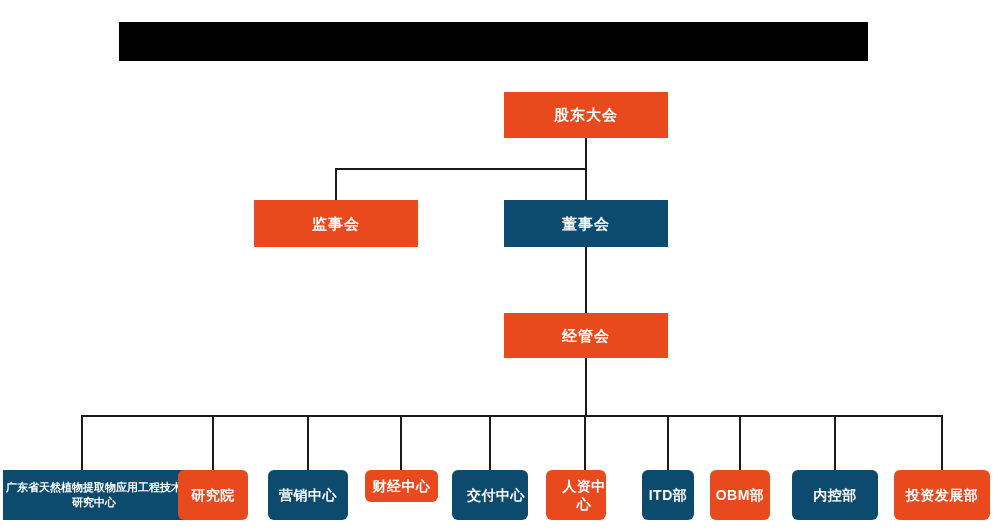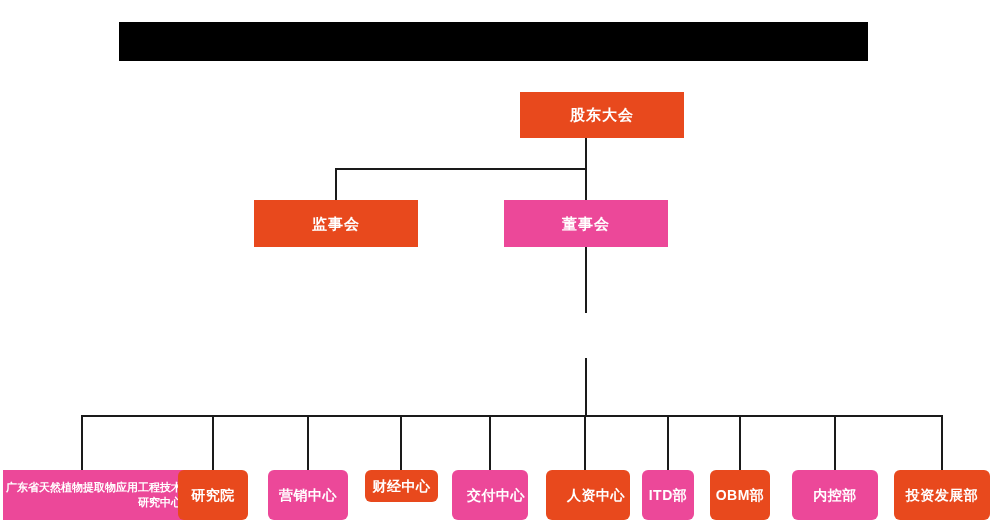--- a/index.html
+++ b/index.html
@@ -30,21 +30,21 @@
     justify-content: center;
     text-align: center;
     color: #ffffff;
     font-weight: bold;
     font-size: 15px;
     letter-spacing: 1px;
     box-sizing: border-box;
     line-height: 1.3;
   }
   .node.primary   { background: #E8491D; }
-  .node.secondary { background: #ec4899; text-align: right; }
+  .node.secondary { background: #0c4a6e; }
   .node.small  { font-size: 14px; letter-spacing: 0.5px; border-radius: 6px; }
   .node.tiny   { font-size: 11px; letter-spacing: 0; line-height: 1.4; padding: 2px 3px; }
   .vline, .hline {
     position: absolute;
     background: #1A1A1A;
   }
   .vline { width: 2px; }
   .hline { height: 2px; }
 </style>
 </head>
@@ -70,48 +70,51 @@
   <div class="vline" style="left:212px; top:415px; height:55px;"></div>
   <div class="vline" style="left:307px; top:415px; height:55px;"></div>
   <div class="vline" style="left:400px; top:415px; height:55px;"></div>
   <div class="vline" style="left:489px; top:415px; height:55px;"></div>
   <div class="vline" style="left:584px; top:415px; height:55px;"></div>
   <div class="vline" style="left:667px; top:415px; height:55px;"></div>
   <div class="vline" style="left:739px; top:415px; height:55px;"></div>
   <div class="vline" style="left:834px; top:415px; height:55px;"></div>
   <div class="vline" style="left:941px; top:415px; height:55px;"></div>
 
-  <div class="node primary" style="left:520px; top:92px; width:164px; height:46px;">
+  <div class="node primary" style="left:504px; top:92px; width:164px; height:46px;">
     <span>股东大会</span>
   </div>
 
   <div class="node primary" style="left:254px; top:200px; width:164px; height:47px;">
     <span>监事会</span>
   </div>
   <div class="node secondary" style="left:504px; top:200px; width:164px; height:47px;">
     <span>董事会</span>
   </div>
 
+  <div class="node primary" style="left:504px; top:313px; width:164px; height:45px;">
+    <span>经管会</span>
+  </div>
 
   <div class="node secondary tiny" style="left:3px; top:470px; width:182px; height:50px;">
     <span>广东省天然植物提取物应用工程技术研究中心</span>
   </div>
   <div class="node primary small" style="left:178px; top:470px; width:70px; height:50px;">
     <span>研究院</span>
   </div>
   <div class="node secondary small" style="left:268px; top:470px; width:80px; height:50px;">
     <span>营销中心</span>
   </div>
   <div class="node primary small" style="left:365px; top:470px; width:73px; height:32px;justify-content:center;">
     <span>财经中心</span>
   </div>
   <div class="node secondary small" style="left:452px; top:470px; width:76px; height:50px;padding-left:12px;">
     <span>交付中心</span>
   </div>
-  <div class="node primary small" style="left:546px; top:470px; width:84px; height:50px;padding-left:16px;">
+  <div class="node primary small" style="left:546px; top:470px; width:60px; height:50px;padding-left:16px;">
     <span>人资中心</span>
   </div>
   <div class="node primary small" style="left:710px; top:470px; width:60px; height:50px;">
     <span>OBM部</span>
   </div>
   <div class="node secondary small" style="left:642px; top:470px; width:52px; height:50px;">
     <span>ITD部</span>
   </div>
   <div class="node secondary small" style="left:792px; top:470px; width:86px; height:50px;">
     <span>内控部</span>

